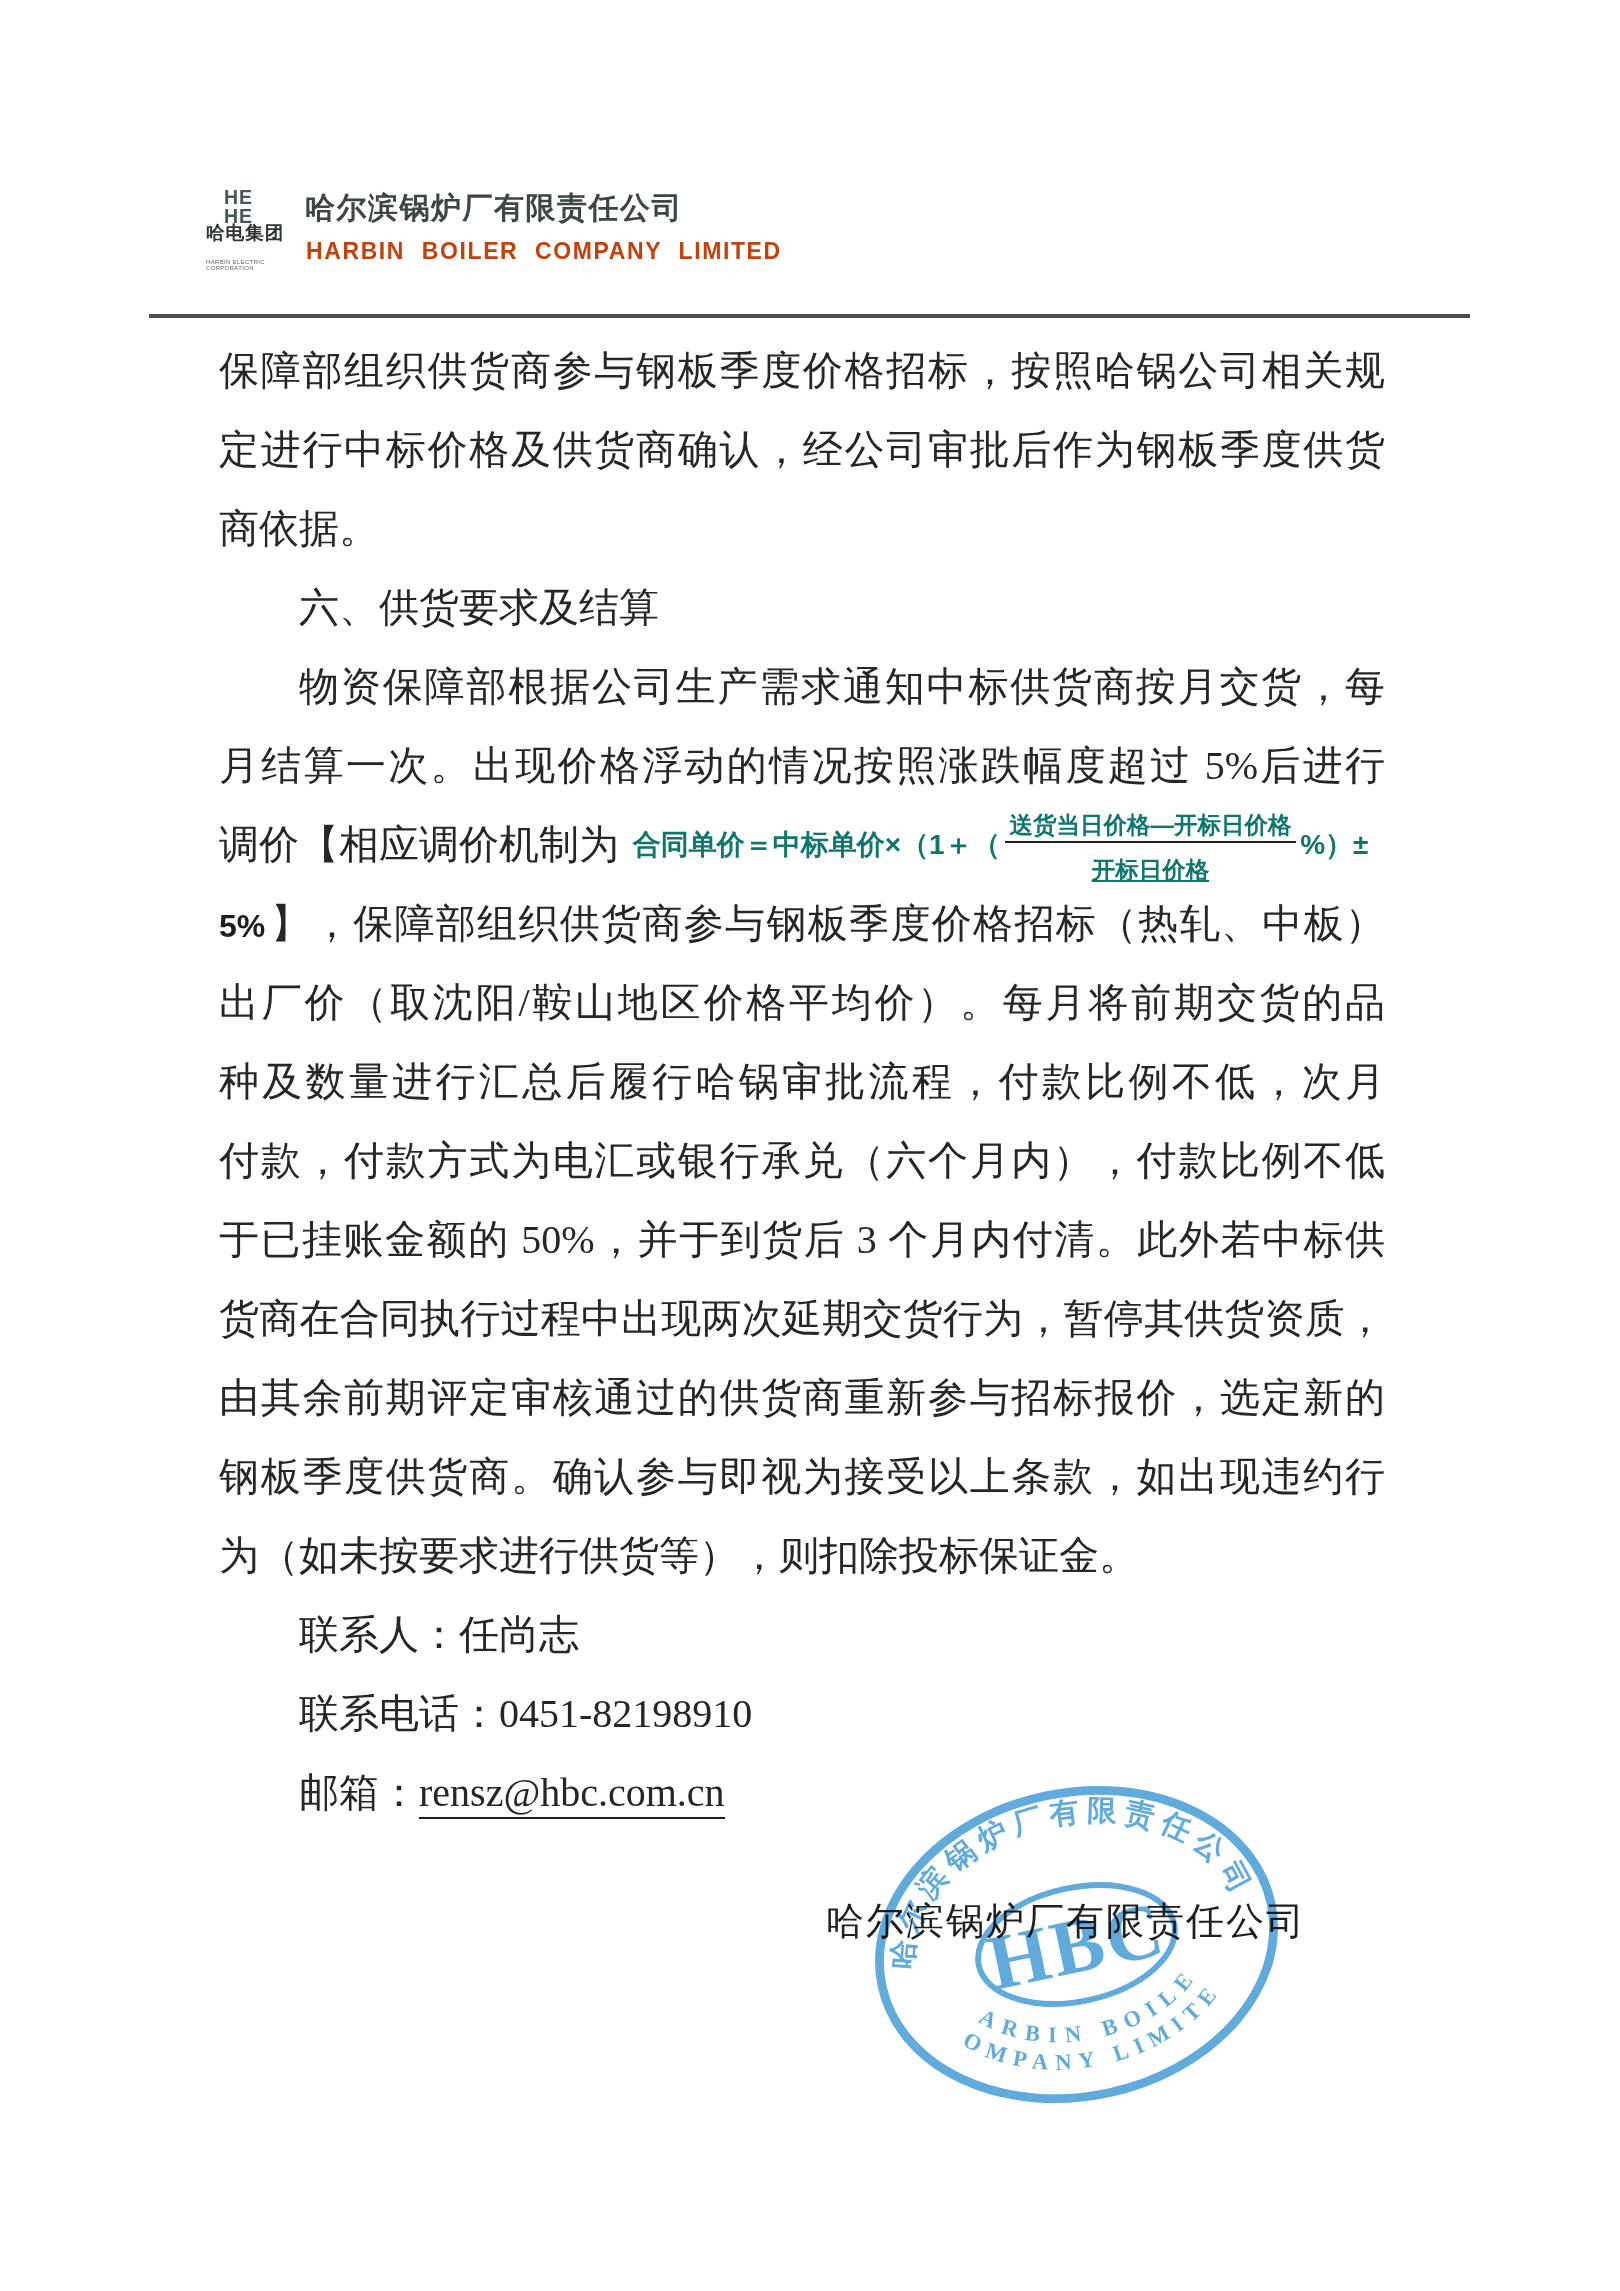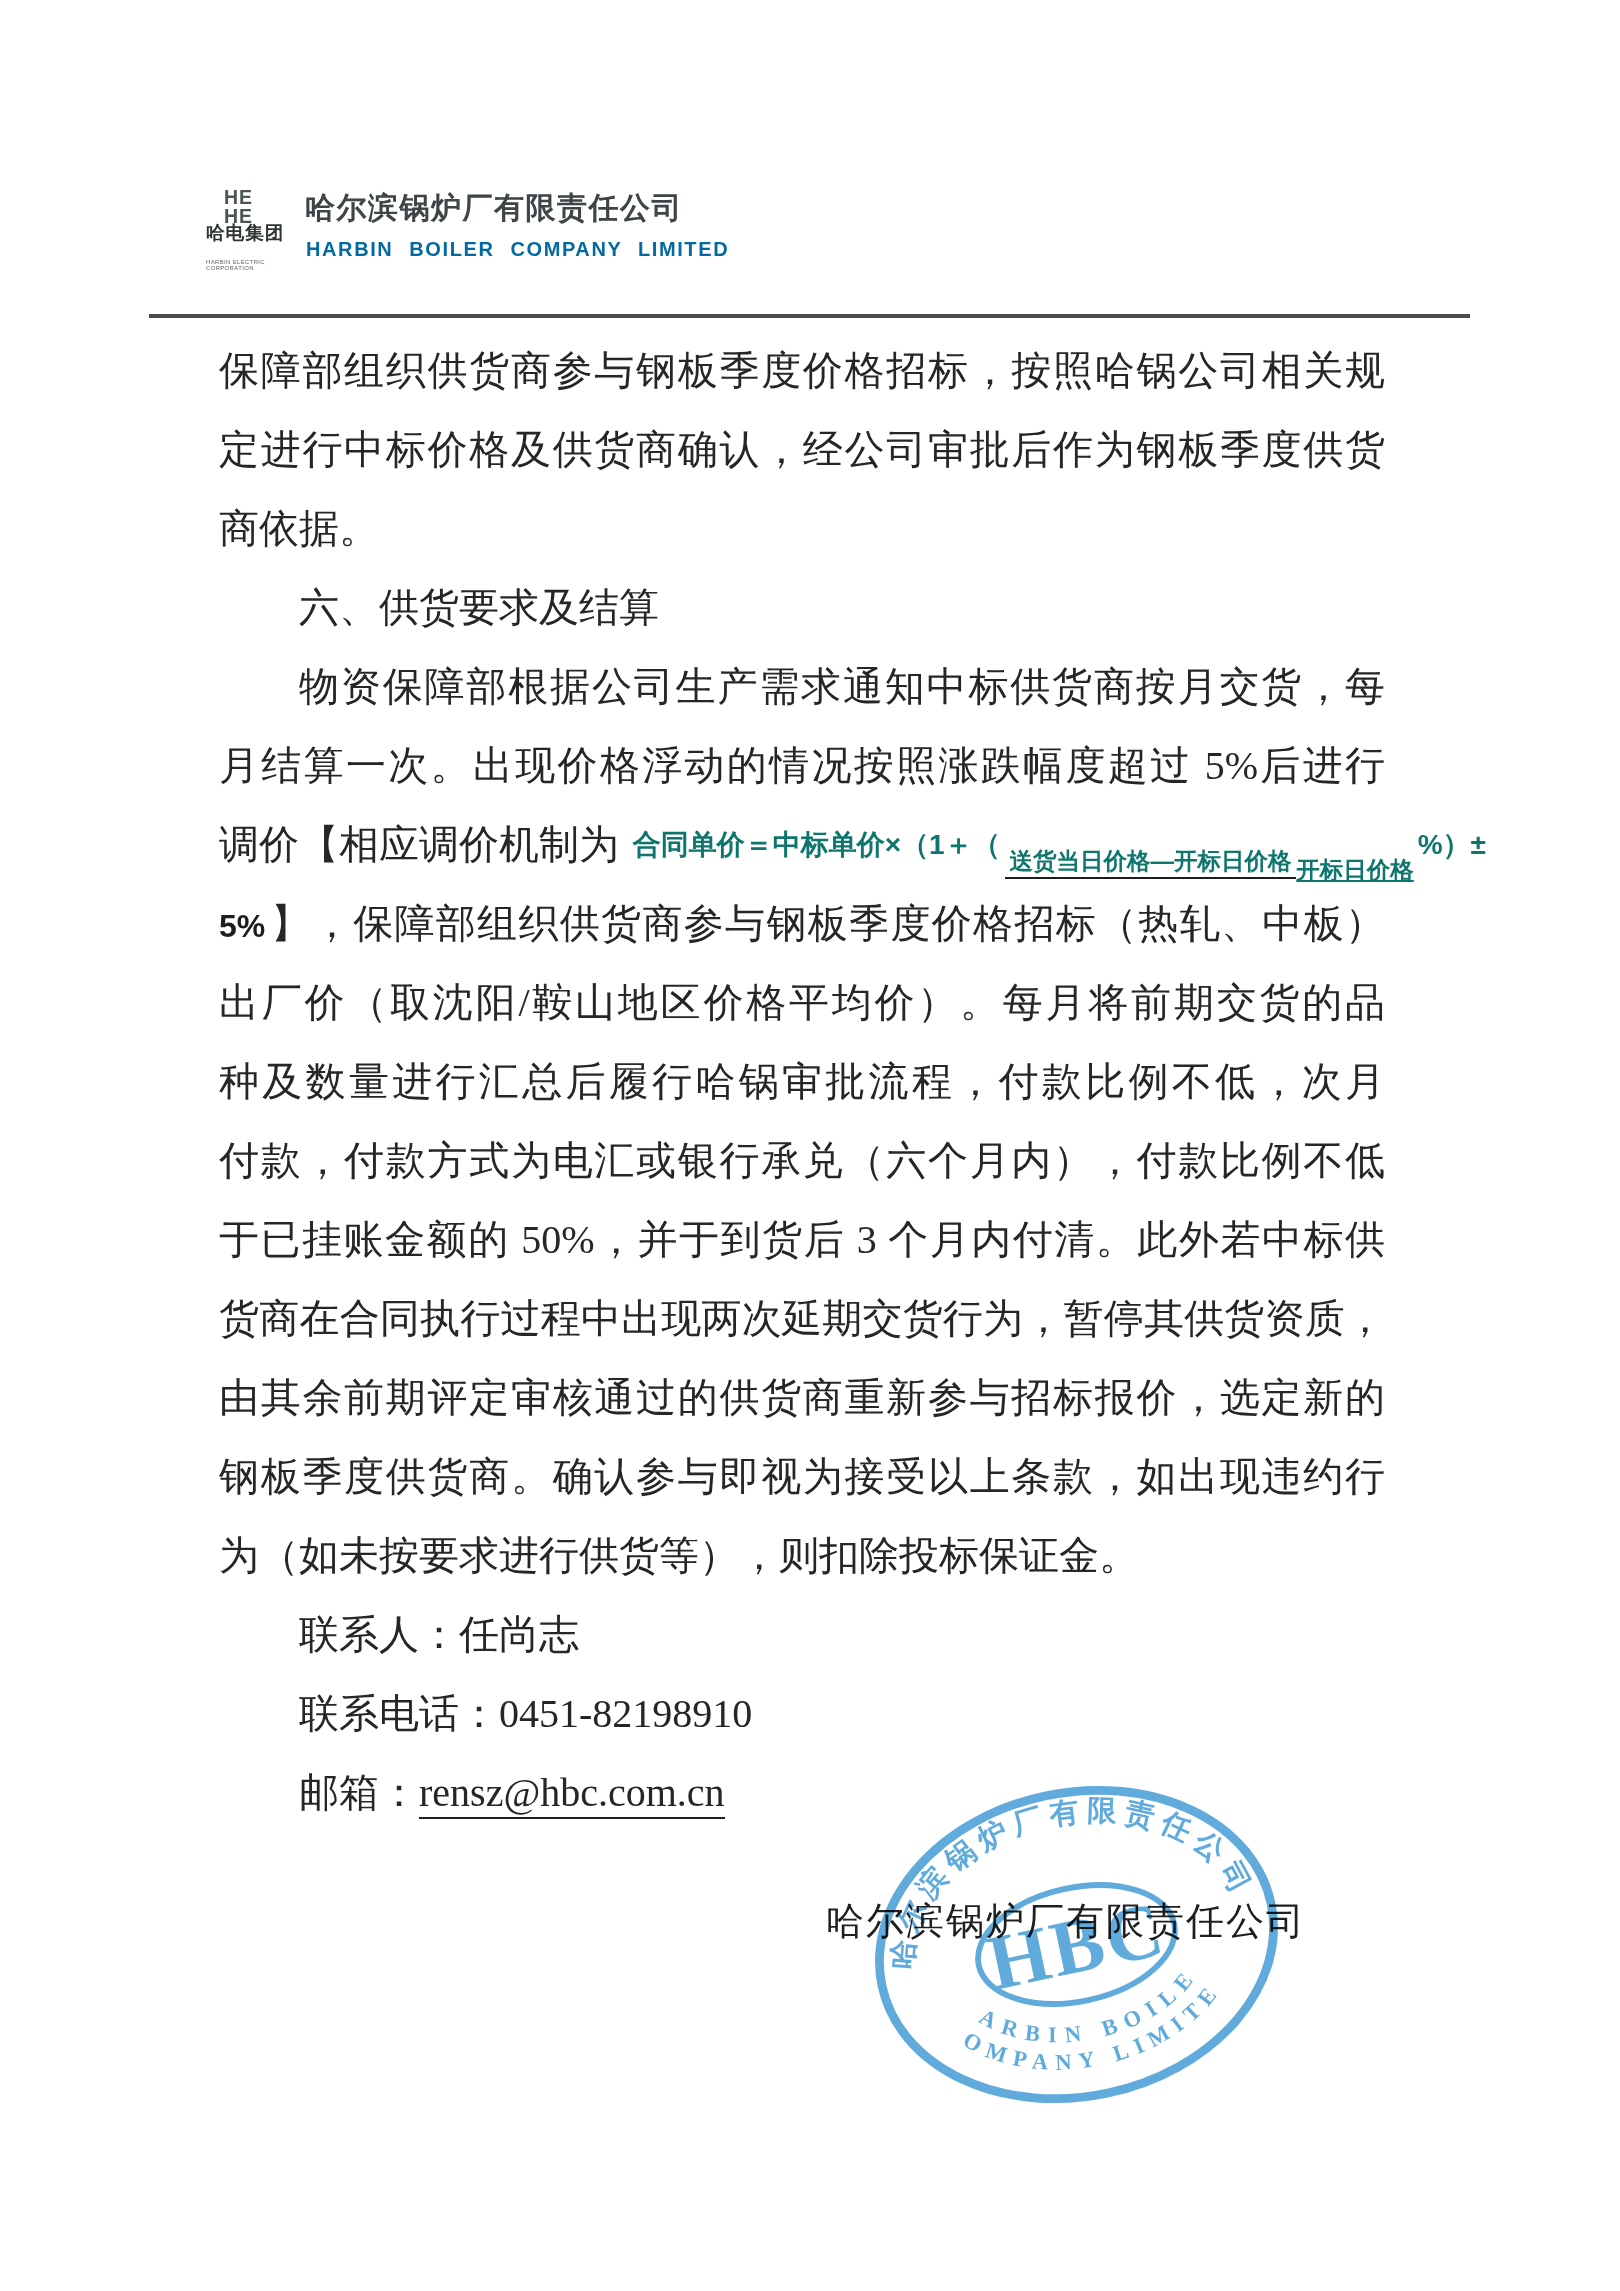--- a/index.html
+++ b/index.html
@@ -9,35 +9,35 @@
   
   .logo-mark{position:absolute;left:223px;top:186px;width:45px;height:39px;}
   .logo-mark svg{display:block;}
   .logo-group-cn{position:absolute;left:206px;top:220px;width:82px;font-family:"Liberation Sans","DejaVu Sans",sans-serif;
         font-size:18.6px;font-weight:700;color:#2e3436;letter-spacing:1px;}
   .logo-group-en{position:absolute;left:206px;top:259px;width:108px;font-family:"Liberation Sans","DejaVu Sans",sans-serif;
         font-size:5.9px;color:#5c6466;letter-spacing:0.4px;}
   .company-cn{position:absolute;left:305px;top:188px;font-family:"Liberation Sans","DejaVu Sans",sans-serif;
         font-size:30px;font-weight:700;color:#3d4547;letter-spacing:1.5px;}
   .company-en{position:absolute;left:306px;top:238px;font-family:"Liberation Sans","DejaVu Sans",sans-serif;
-        font-size:20px;font-weight:700;color:#0369a1;letter-spacing:1.6px;word-spacing:8.8px;text-align:center;}
+        font-size:23px;font-weight:700;color:#c2410c;letter-spacing:1.6px;word-spacing:8.8px;text-align:center;}
   .header-rule{position:absolute;left:149px;top:314px;width:1321px;height:3.9px;background:#4d4d4d;}
 
   
   .body-block{position:absolute;left:219px;top:331px;width:1166px;}
   .line{display:block;height:79px;line-height:79px;font-size:40px;color:#262626;white-space:nowrap;}
   .just{text-align:justify;text-align-last:justify;}
   .indent{padding-left:80px;}
   .email-underline{border-bottom:2.9px solid #1e1e1e;padding-bottom:2px;}
 
   
   .fline{display:flex;align-items:center;white-space:nowrap;}
   .fml{font-family:"Liberation Sans","DejaVu Sans",sans-serif;font-weight:700;font-size:28px;color:#0f766e;
        display:inline-flex;align-items:flex-end;margin-left:13.7px;}
-  .frac{display:inline-flex;flex-direction:row;align-items:center;font-size:23.5px;line-height:1.15;margin:0 3.9px;}
+  .frac{display:inline-flex;flex-direction:column;align-items:center;font-size:23.5px;line-height:1.15;margin:0 3.9px;}
   .frac .num{border-bottom:2.9px solid #1d1d1d;padding:0 4.9px 2px 4.9px;}
   .frac .den{padding-top:14px;text-decoration:underline;}
   .fml-sm{font-family:"Liberation Sans","DejaVu Sans",sans-serif;font-weight:700;font-size:32px;color:#1d1d1d;
        margin-right:3.9px;}
 
   
   .sig-company{position:absolute;left:826px;top:1896px;font-size:38px;color:#1f1f1f;letter-spacing:2px;white-space:nowrap;}
   .sig-date{position:absolute;left:887px;top:1980px;font-size:38px;color:#1f1f1f;letter-spacing:2px;white-space:nowrap;}
 
   

